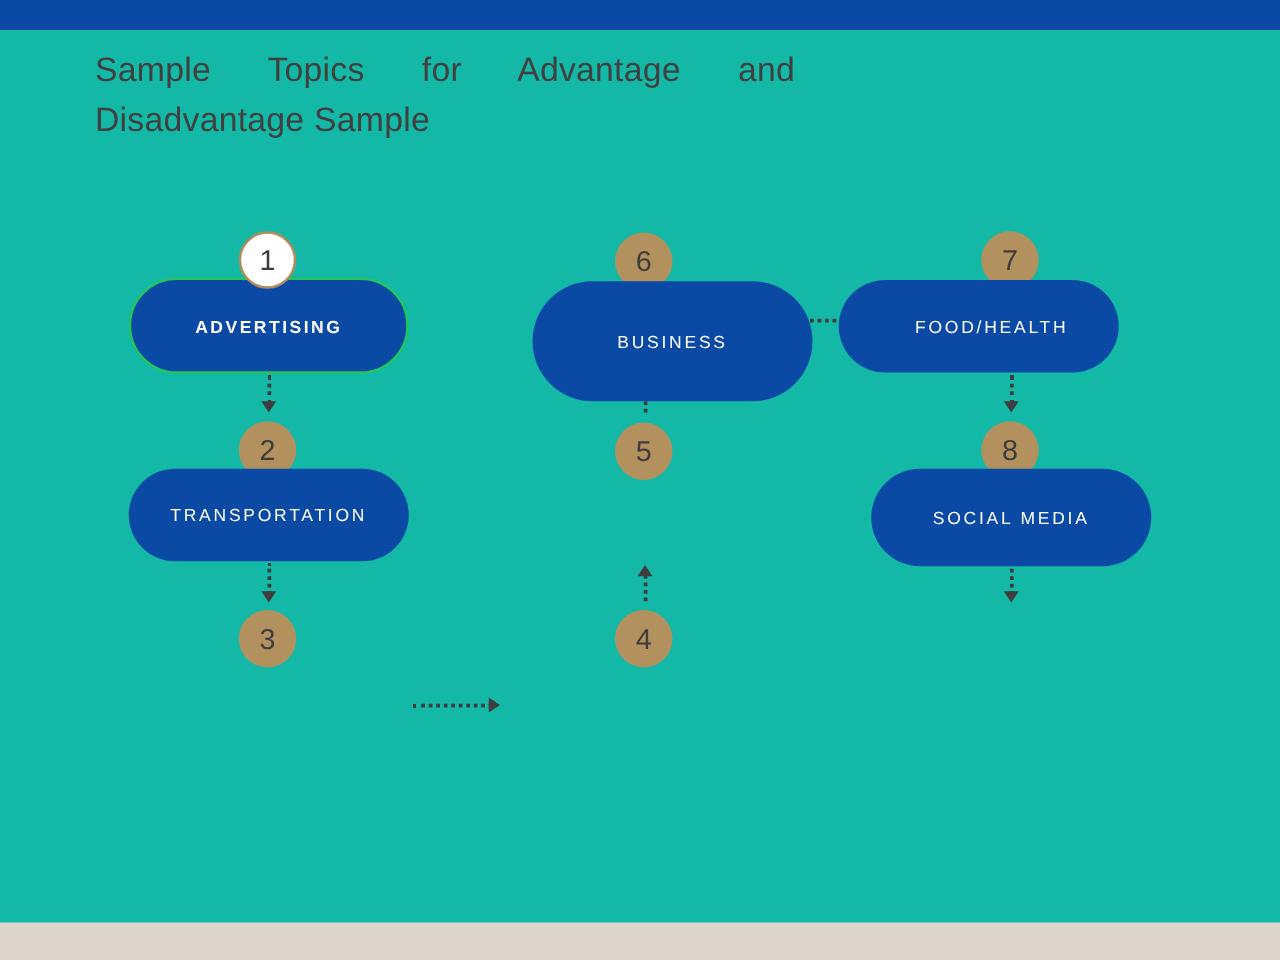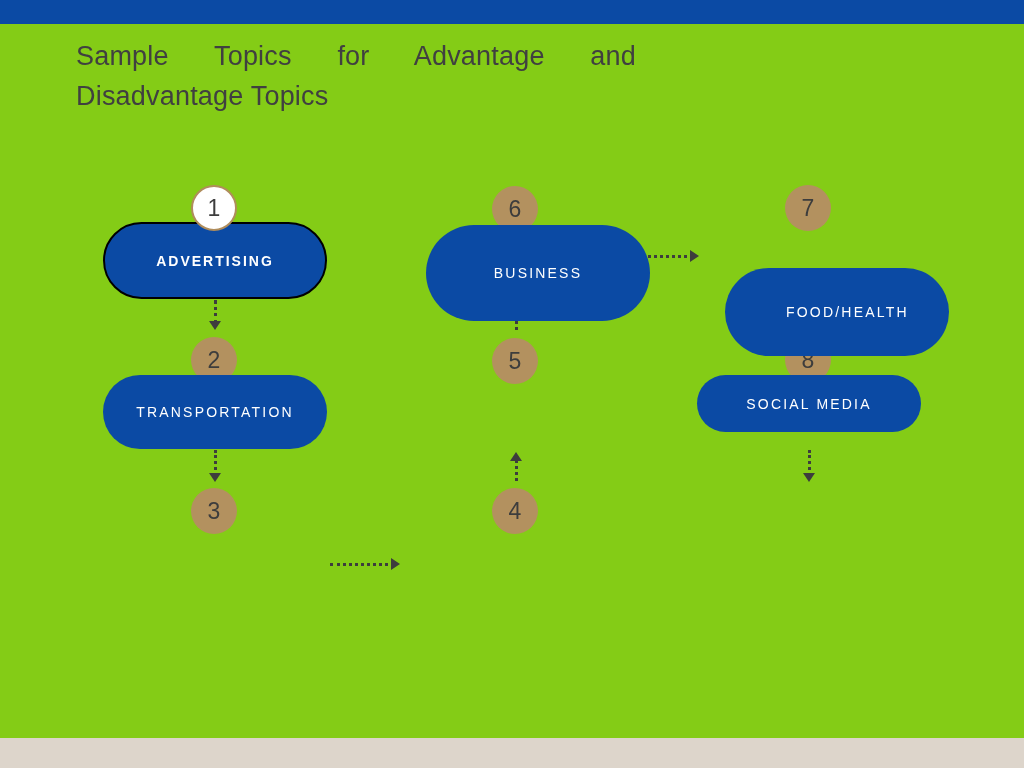--- a/index.html
+++ b/index.html
@@ -10,21 +10,21 @@
     width: 1024px;
     height: 768px;
     background: #ffffff;
     font-family: "Liberation Sans", sans-serif;
     overflow: hidden;
   }
   #slide {
     position: relative;
     width: 1024px;
     height: 768px;
-    background: #84cc16;
+    background: #14b8a6;
   }
 
   
   .top-band {
     position: absolute;
     left: 0;
     top: 0;
     width: 1024px;
     height: 24px;
     background: #0b4aa4;
@@ -77,21 +77,21 @@
   .node .label {
     color: #ffffff;
     font-size: 14px;
     letter-spacing: 2.2px;
     text-align: center;
     line-height: 20px;
     padding: 0 14px;
     box-sizing: border-box;
   }
   .node.highlight {
-    border: 2px solid #000000;
+    border: 2px solid #22c55e;
     z-index: 3;
   }
   .node.highlight .label {
     font-weight: bold;
     letter-spacing: 2px;
   }
   .node .label.narrow {
     max-width: 130px;
   }
 
@@ -155,21 +155,21 @@
 </head>
 <body>
 
 <div id="slide">
 
   <div class="top-band"></div>
   <div class="bottom-band"></div>
 
   <div class="title">
     <span class="l1">Sample Topics for Advantage and</span>
-    <span class="l2">Disadvantage Topics</span>
+    <span class="l2">Disadvantage Sample</span>
   </div>
 
   <div id="diagram">
 
     <div class="conn-v" style="left:214px; top:300px; height:24px;"></div>
     <div class="arrow down" style="left:209px; top:321px;"></div>
 
     <div class="conn-v" style="left:214px; top:450px; height:26px;"></div>
     <div class="arrow down" style="left:209px; top:473px;"></div>
 
@@ -221,25 +221,25 @@
       <span class="label">TRANSPORTATION</span>
     </div>
 
 
 
 
     <div class="node" style="left:426px; top:225px; width:224px; height:96px;align-items:center;">
       <span class="label">BUSINESS</span>
     </div>
 
-    <div class="node" style="left:725px; top:224px; width:224px; height:88px;margin-top:44px;">
+    <div class="node" style="left:671px; top:224px; width:224px; height:74px;">
       <span class="label narrow">FOOD/HEALTH</span>
     </div>
 
-    <div class="node" style="left:697px; top:375px; width:224px; height:57px;">
+    <div class="node" style="left:697px; top:375px; width:224px; height:78px;">
       <span class="label">SOCIAL MEDIA</span>
     </div>
 
     <div class="badge open" style="left:191px; top:185px;">
       <span>1</span>
     </div>
 
   </div>
 </div>
 

